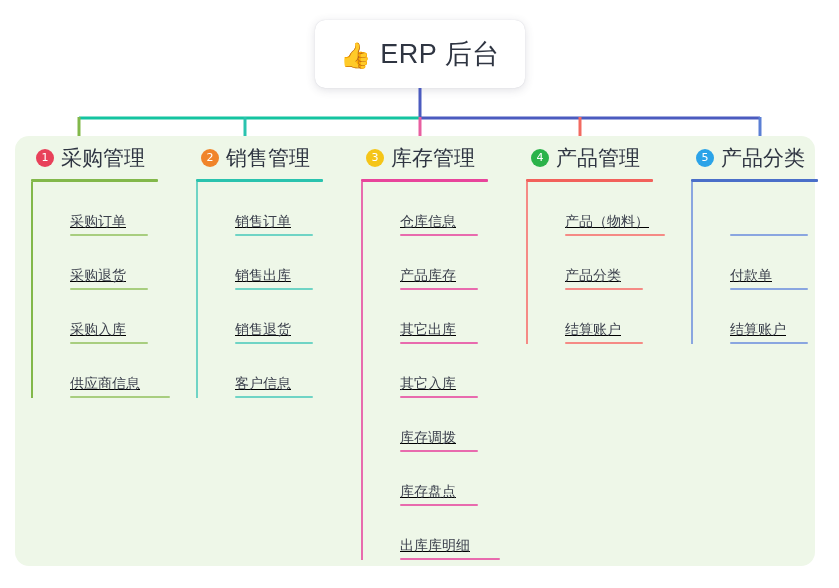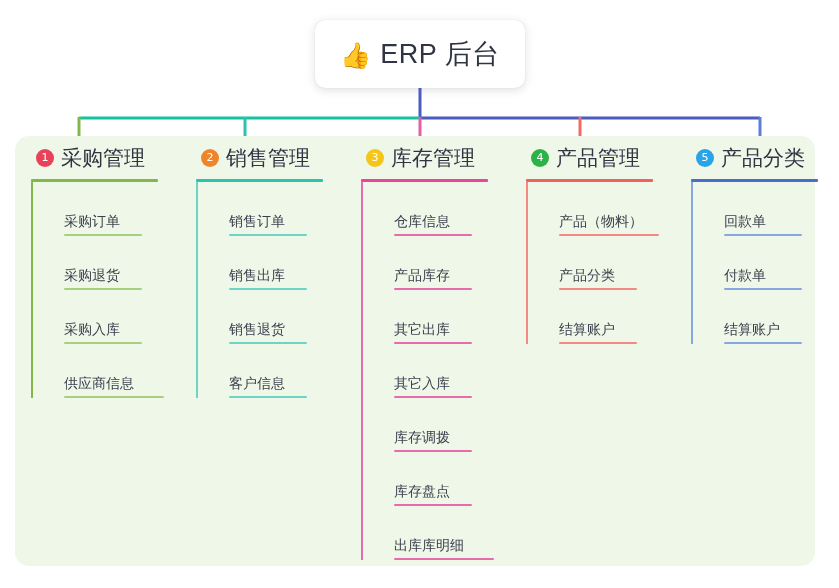--- a/index.html
+++ b/index.html
@@ -111,21 +111,22 @@
     height: 3px;
     margin-top: 8px;
     margin-left: 16px;
     width: 127px;
     border-radius: 1px;
   }
 
   .col-items {
     position: relative;
     margin-left: 16px;
-    padding-left: 12px;
+    padding-left: 18px;
+    text-decoration: underline;
   }
   
   .spine {
     position: absolute;
     left: 0px;
     top: 0px;
     width: 2px;
     bottom: 0px;
   }
 
@@ -299,21 +300,20 @@
 
     <div class="column">
       <div class="col-head">
         <span class="badge" style="background:#2ba3e8">5</span>
         <span class="col-title">产品分类</span>
       </div>
       <div class="col-rule" style="background:#4a6fc9"></div>
       <div class="col-items">
         <div class="spine" style="background:#8aa6e0"></div>
         <div class="leaf">
-          <span class="leaf-label">回款单</span>
           <div class="leaf-rule" style="background:#8aa6e0"></div>
         </div>
         <div class="leaf">
           <span class="leaf-label">付款单</span>
           <div class="leaf-rule" style="background:#8aa6e0"></div>
         </div>
         <div class="leaf">
           <span class="leaf-label">结算账户</span>
           <div class="leaf-rule" style="background:#8aa6e0"></div>
         </div>

